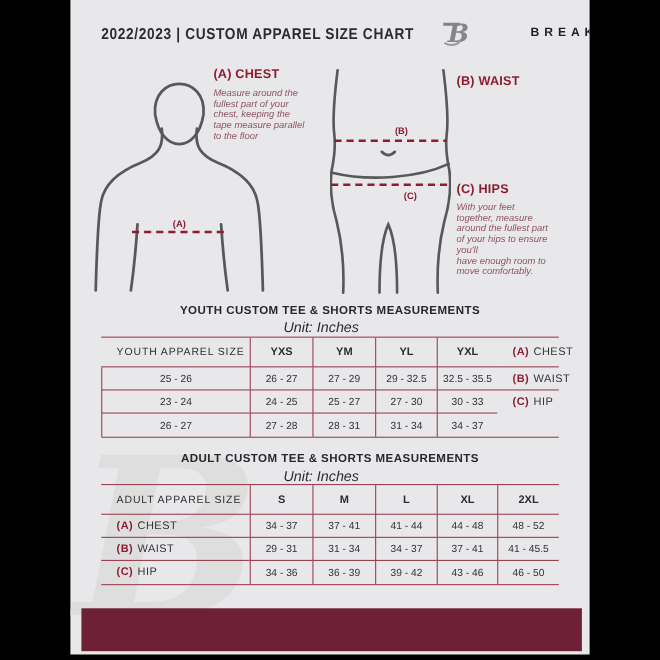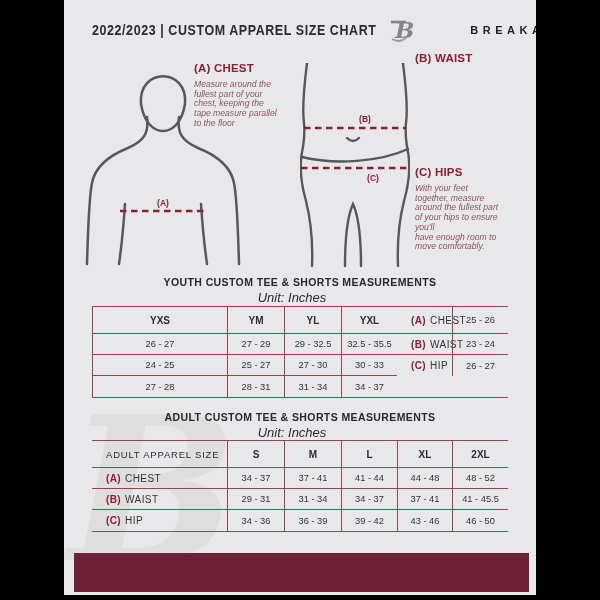--- a/index.html
+++ b/index.html
@@ -15,21 +15,21 @@
   body{width:600px;height:600px;background:#000;font-family:"Liberation Sans",sans-serif;}
   .canvas{position:relative;width:600px;height:600px;background:#000;overflow:hidden;}
   .sheet{position:absolute;left:64px;top:0;width:472px;height:595px;background:var(--sheet);overflow:hidden;}
 
   
   .watermark{position:absolute;left:4px;top:390px;font-family:"DejaVu Serif",serif;
     font-weight:bold;font-style:italic;font-size:200px;line-height:1;color:#dededf;z-index:0;}
 
   
   .header{position:absolute;left:28px;right:24px;top:13px;height:34px;display:flex;
-    align-items:center;justify-content:space-between;z-index:2;}
+    align-items:center;justify-content:space-between;z-index:2;gap:12px;}
   .hdr-title{font-weight:bold;font-size:13px;letter-spacing:0.6px;color:var(--ink);
     display:inline-block;transform:scale(0.96,1.1);transform-origin:left center;white-space:nowrap;}
   .brand{display:flex;align-items:center;gap:10px;}
   .brand-name{font-weight:bold;font-size:11px;letter-spacing:4.5px;color:#1f1f22;margin-left:44px;}
 
   
   .guide{position:absolute;z-index:2;}
   .guide-head{font-weight:bold;font-size:11.5px;letter-spacing:0.2px;color:var(--maroon);}
   .guide-body{margin-top:6px;font-style:italic;font-size:8.6px;line-height:9.7px;
     color:var(--maroon-text);white-space:pre-line;}
@@ -108,39 +108,40 @@
 
     <div class="guide" style="left:130px;top:62px;width:116px;">
       <div class="guide-head">(A) CHEST</div>
       <div class="guide-body">Measure around the
 fullest part of your
 chest, keeping the
 tape measure parallel
 to the floor</div>
     </div>
 
-    <div class="guide" style="left:351px;top:52px;width:114px;">
+    <div class="guide" style="left:351px;top:68px;width:114px;">
       <div class="guide-head">(B) WAIST</div>
     </div>
 
     <div class="guide" style="left:351px;top:166px;width:114px;">
       <div class="guide-head">(C) HIPS</div>
       <div class="guide-body">With your feet
 together, measure
 around the fullest part
 of your hips to ensure
 you'll
 have enough room to
 move comfortably.</div>
     </div>
 
     <div class="sec-title" style="top:276px;">YOUTH CUSTOM TEE &amp; SHORTS MEASUREMENTS</div>
     <div class="sec-unit" style="top:290px;">Unit: Inches</div>
 
     <div class="tbl" style="top:306px;">
+      <div class="hd lab">YOUTH APPAREL SIZE</div>
       <div class="hd c">YXS</div>
       <div class="hd c">YM</div>
       <div class="hd c">YL</div>
       <div class="hd c">YXL</div>
 
       <div class="rl">
         <span class="pfx">(A)</span>
         <span>CHEST</span>
       </div>
       <div class="c">25 - 26</div>

